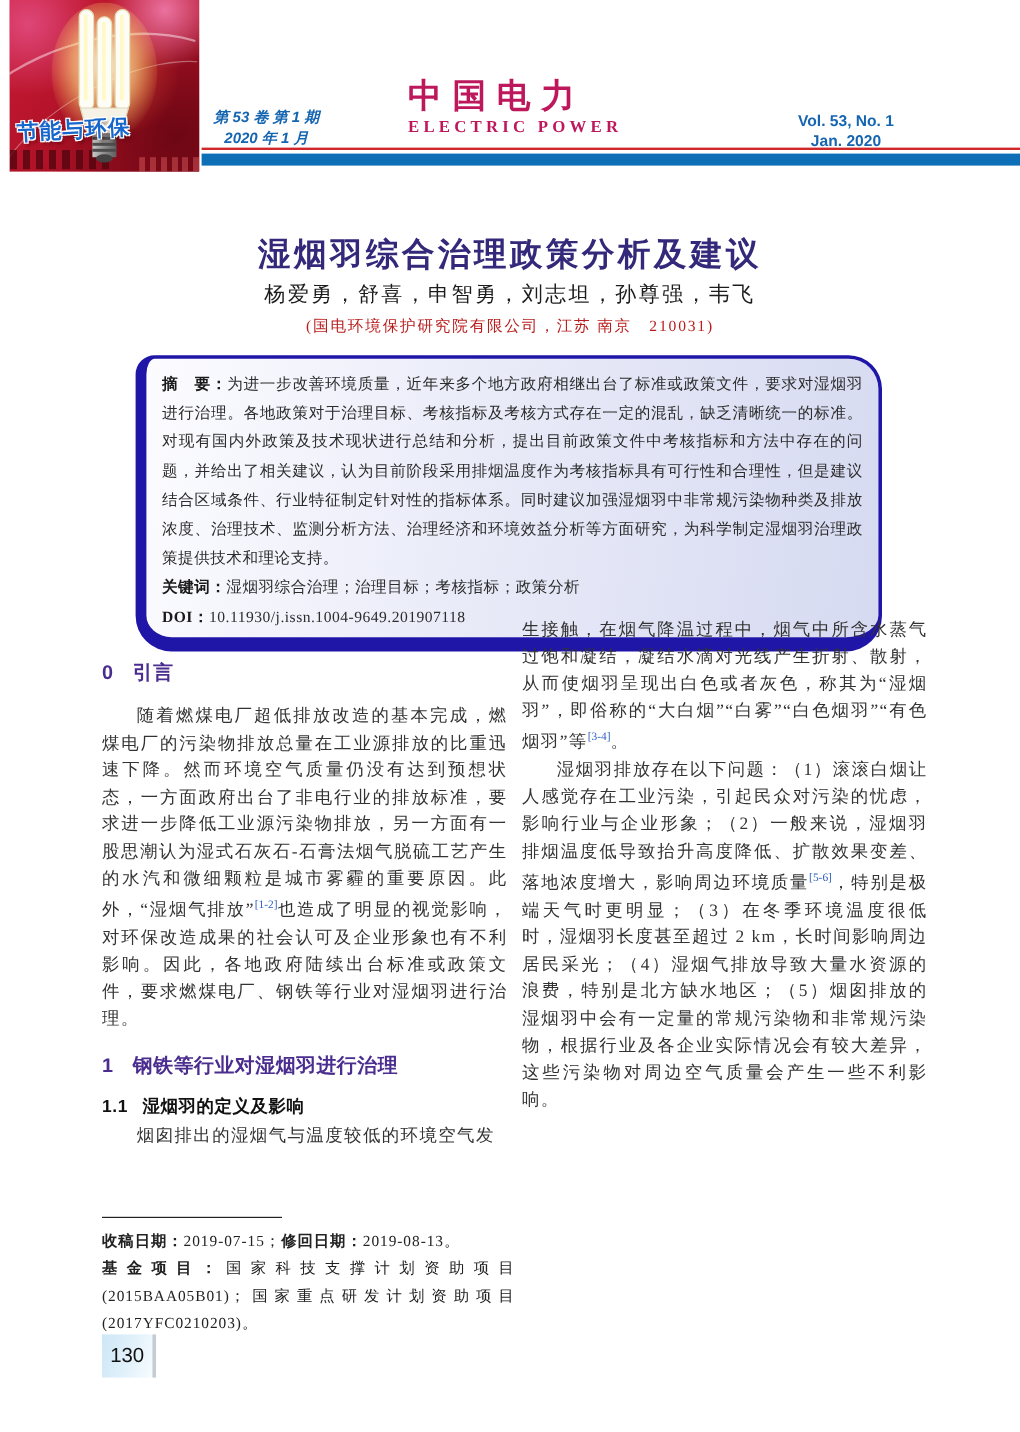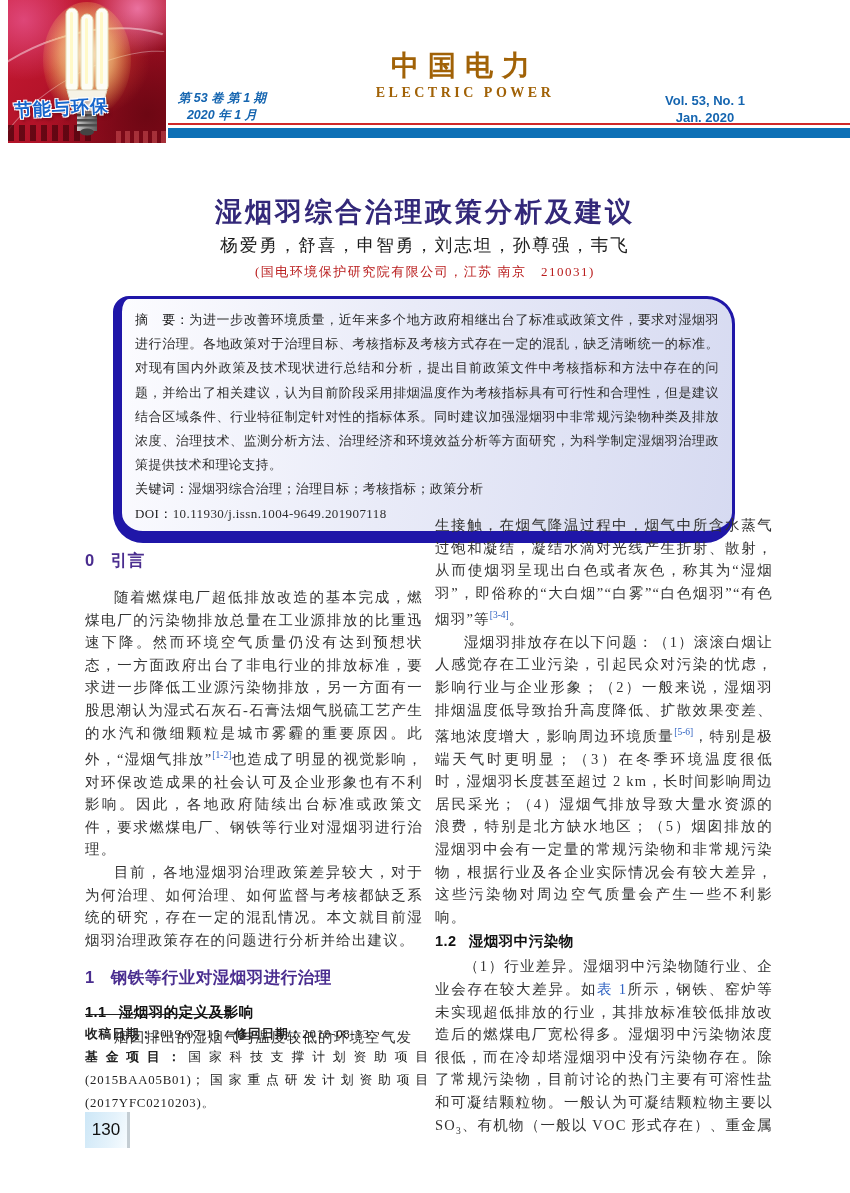--- a/index.html
+++ b/index.html
@@ -24,21 +24,21 @@
     background:repeating-linear-gradient(90deg, rgba(255,120,120,.5) 0 5px, rgba(255,120,120,0) 5px 9px);}
   .bulb{position:absolute;left:50%;top:2px;transform:translateX(-50%);}
   .badge-label{position:absolute;left:6px;top:96px;transform:rotate(-3deg);
     font-family:"Liberation Sans","DejaVu Sans",sans-serif;font-weight:bold;font-size:18px;
     color:#1766cc;letter-spacing:1px;
     text-shadow:-1px -1px 0 #fff,1px -1px 0 #fff,-1px 1px 0 #fff,1px 1px 0 #fff,2px 3px 3px rgba(60,0,0,.55);}
 
   .issue-cn{position:absolute;left:172px;top:90px;width:100px;text-align:center;
     color:#1565b0;font-family:"Liberation Sans","DejaVu Sans",sans-serif;
     font-weight:bold;font-size:12.5px;line-height:17px;font-style:italic;}
-  .jname{position:absolute;left:340px;top:50px;width:250px;text-align:center;color:#a16207;}
+  .jname{position:absolute;left:340px;top:64px;width:250px;text-align:left;color:#be185d;}
   .jname-cn{font-family:"Liberation Sans","DejaVu Sans",sans-serif;font-weight:bold;
     font-size:28px;letter-spacing:9px;line-height:32px;}
   .jname-en{font-family:"Liberation Serif","DejaVu Serif",serif;font-weight:bold;
     font-size:14px;letter-spacing:3.5px;margin-top:3px;}
   .issue-en{position:absolute;right:80px;top:92px;width:130px;text-align:center;
     color:#1565b0;font-family:"Liberation Sans","DejaVu Sans",sans-serif;
     font-weight:bold;font-size:13px;line-height:17px;}
   .rule-red{position:absolute;left:168px;right:0;top:123px;height:2px;background:#d02828;}
   .rule-blue{position:absolute;left:168px;right:0;top:128px;height:10px;background:#0d70b6;}
 
@@ -52,21 +52,21 @@
     font-size:13px;letter-spacing:1.5px;color:#b91c1c;}
 
   
   .abs-box{position:absolute;left:113px;top:296px;width:584px;
     border:3px solid #1f16a8;border-left-width:9px;border-bottom-width:12px;
     border-radius:16px 28px 30px 30px;
     background:linear-gradient(100deg,#fcfcff 0%,#e9ebf8 45%,#d6daf1 100%);
     padding:9px 13px 5px 13px;}
   .abs-box p{margin:0;font-size:13px;line-height:24.2px;text-align:justify;
     letter-spacing:.4px;color:#2c2c2c;}
-  .abs-box .lbl{font-weight:normal;color:#1a1a1a;}
+  .abs-box .lbl{font-weight:bold;color:#1a1a1a;}
   .doi-line{font-family:"Liberation Serif","DejaVu Serif",serif;}
 
   
   .col{position:absolute;top:514px;width:338px;}
   .col-left{left:85px;margin-top:30px;}
   .col-right{left:435px;}
   .para{margin:0;font-size:14.5px;line-height:22.6px;text-align:justify;
     letter-spacing:1.2px;color:#333;}
   .indent{text-indent:2em;}
   .sec{margin:6px 0 14px 0;font-family:"Liberation Sans","DejaVu Sans",sans-serif;
@@ -158,31 +158,28 @@
 
   <div class="abs-box">
     <p><span class="lbl">摘　要：</span><span>为进一步改善环境质量，近年来多个地方政府相继出台了标准或政策文件，要求对湿烟羽进行治理。各地政策对于治理目标、考核指标及考核方式存在一定的混乱，缺乏清晰统一的标准。对现有国内外政策及技术现状进行总结和分析，提出目前政策文件中考核指标和方法中存在的问题，并给出了相关建议，认为目前阶段采用排烟温度作为考核指标具有可行性和合理性，但是建议结合区域条件、行业特征制定针对性的指标体系。同时建议加强湿烟羽中非常规污染物种类及排放浓度、治理技术、监测分析方法、治理经济和环境效益分析等方面研究，为科学制定湿烟羽治理政策提供技术和理论支持。</span></p>
     <p><span class="lbl">关键词：</span><span>湿烟羽综合治理；治理目标；考核指标；政策分析</span></p>
     <p class="doi-line"><span class="lbl">DOI：</span><span>10.11930/j.issn.1004-9649.201907118</span></p>
   </div>
 
   <div class="col col-left">
     <h2 class="sec"><span class="num">0</span><span>引言</span></h2>
     <p class="para indent"><span>随着燃煤电厂超低排放改造的基本完成，燃煤电厂的污染物排放总量在工业源排放的比重迅速下降。然而环境空气质量仍没有达到预想状态，一方面政府出台了非电行业的排放标准，要求进一步降低工业源污染物排放，另一方面有一股思潮认为湿式石灰石-石膏法烟气脱硫工艺产生的水汽和微细颗粒是城市雾霾的重要原因。此外，“湿烟气排放”</span><sup class="ref">[1-2]</sup><span>也造成了明显的视觉影响，对环保改造成果的社会认可及企业形象也有不利影响。因此，各地政府陆续出台标准或政策文件，要求燃煤电厂、钢铁等行业对湿烟羽进行治理。</span></p>
-    <p class="para indent">目前，各地湿烟羽治理政策差异较大，对于为何治理、如何治理、如何监督与考核都缺乏系统的研究，存在一定的混乱情况。本文就目前湿烟羽治理政策存在的问题进行分析并给出建议。</p>
     <h2 class="sec gap-top"><span class="num">1</span><span>钢铁等行业对湿烟羽进行治理</span></h2>
     <h3 class="subsec"><span class="num">1.1</span><span>湿烟羽的定义及影响</span></h3>
     <p class="para indent">烟囱排出的湿烟气与温度较低的环境空气发</p>
   </div>
 
   <div class="col col-right">
     <p class="para"><span>生接触，在烟气降温过程中，烟气中所含水蒸气过饱和凝结，凝结水滴对光线产生折射、散射，从而使烟羽呈现出白色或者灰色，称其为“湿烟羽”，即俗称的“大白烟”“白雾”“白色烟羽”“有色烟羽”等</span><sup class="ref">[3-4]</sup><span>。</span></p>
     <p class="para indent"><span>湿烟羽排放存在以下问题：（1）滚滚白烟让人感觉存在工业污染，引起民众对污染的忧虑，影响行业与企业形象；（2）一般来说，湿烟羽排烟温度低导致抬升高度降低、扩散效果变差、落地浓度增大，影响周边环境质量</span><sup class="ref">[5-6]</sup><span>，特别是极端天气时更明显；（3）在冬季环境温度很低时，湿烟羽长度甚至超过 2 km，长时间影响周边居民采光；（4）湿烟气排放导致大量水资源的浪费，特别是北方缺水地区；（5）烟囱排放的湿烟羽中会有一定量的常规污染物和非常规污染物，根据行业及各企业实际情况会有较大差异，这些污染物对周边空气质量会产生一些不利影响。</span></p>
-    <h3 class="subsec"><span class="num">1.2</span><span>湿烟羽中污染物</span></h3>
-    <p class="para indent"><span>（1）行业差异。湿烟羽中污染物随行业、企业会存在较大差异。如</span><span class="blue-link">表 1</span><span>所示，钢铁、窑炉等未实现超低排放的行业，其排放标准较低排放改造后的燃煤电厂宽松得多。湿烟羽中污染物浓度很低，而在冷却塔湿烟羽中没有污染物存在。除了常规污染物，目前讨论的热门主要有可溶性盐和可凝结颗粒物。一般认为可凝结颗粒物主要以SO</span><sub>3</sub><span>、有机物（一般以 VOC 形式存在）、重金属</span></p>
   </div>
 
   <div class="footnote">
     <div class="fn-rule"></div>
     <p><span class="fn-lbl">收稿日期：</span><span>2019-07-15；</span><span class="fn-lbl">修回日期：</span><span>2019-08-13。</span></p>
     <p><span class="fn-lbl">基金项目：</span><span>国家科技支撑计划资助项目 (2015BAA05B01)；国家重点研发计划资助项目 (2017YFC0210203)。</span></p>
   </div>
 
   <div class="pagenum">130</div>
 

